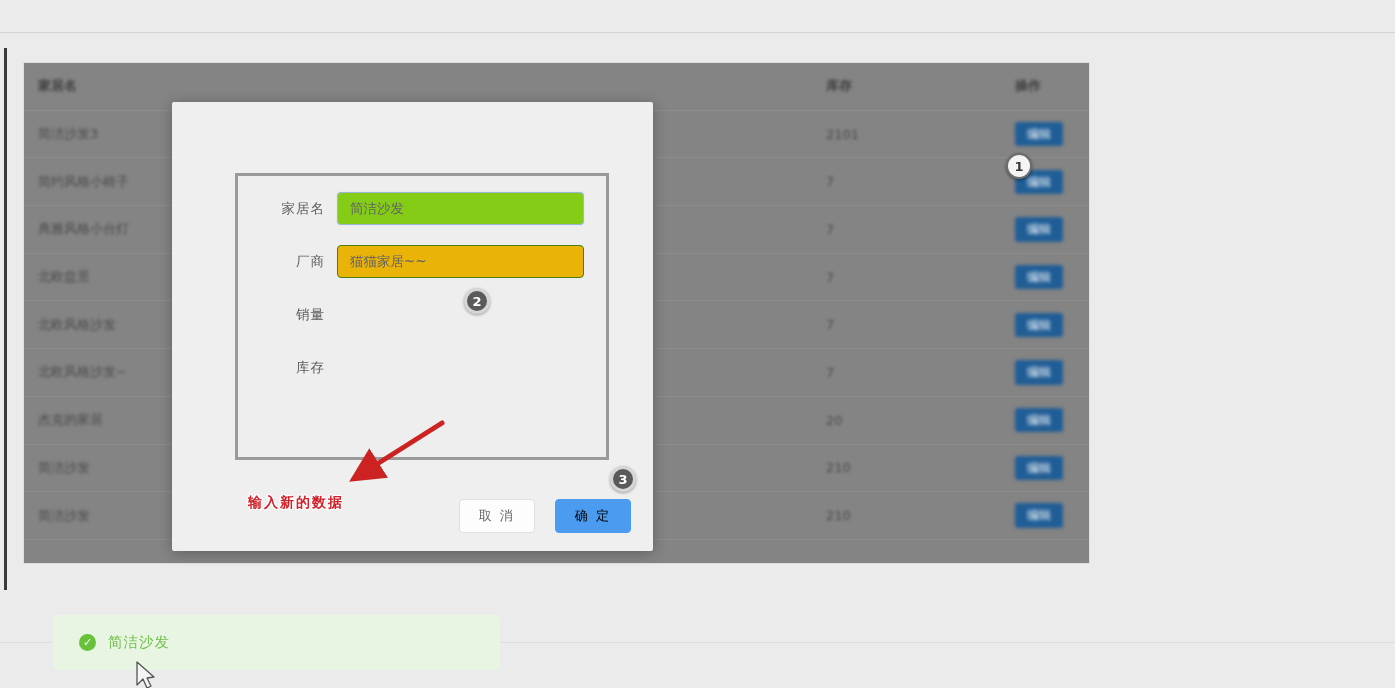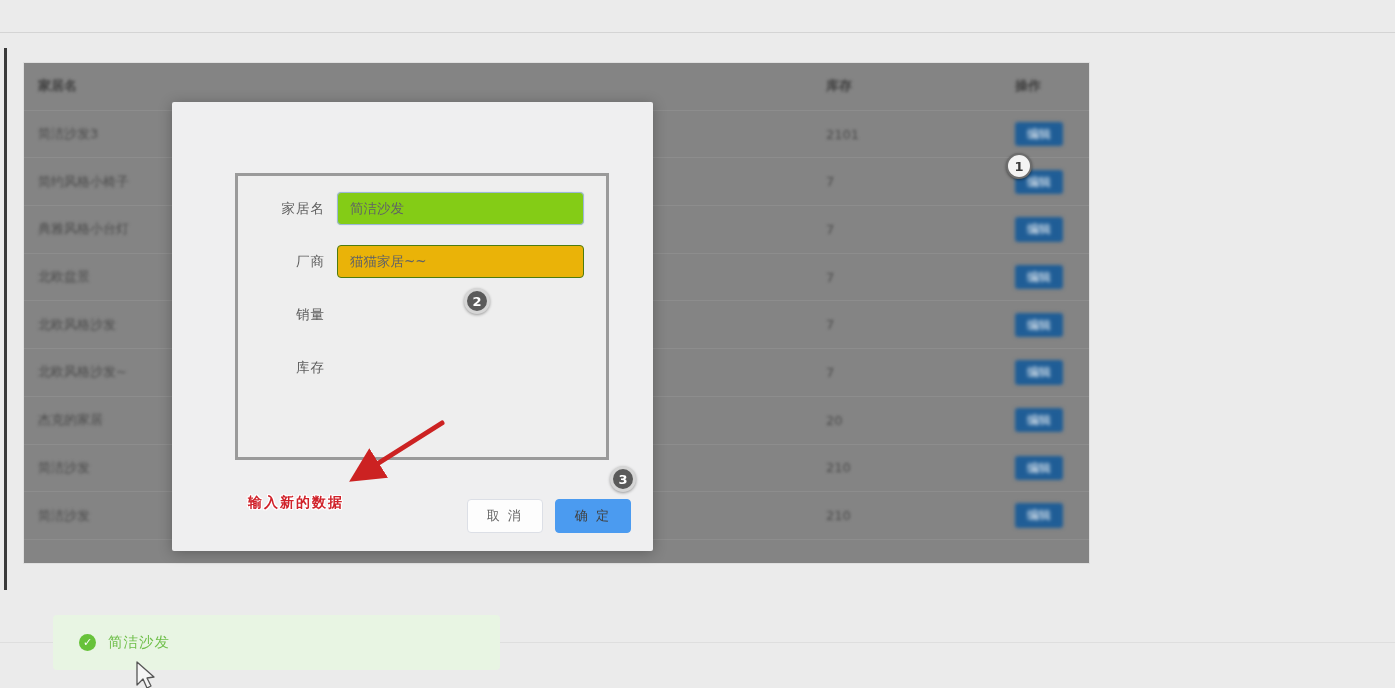--- a/index.html
+++ b/index.html
@@ -160,21 +160,22 @@
     font-family: "DejaVu Sans", "Liberation Sans", sans-serif;
   }
   .btn-cancel {
     background: #fdfdfd;
     border-color: #dcdfe6;
     color: #666666;
   }
   .btn-confirm {
     background: #4b9bf0;
     border-color: #4b9bf0;
-    color: #404040;
+    color: #000000;
+    margin-left: 8px;
   }
 
   
   .badge {
     position: absolute;
     width: 26px; height: 26px;
     border-radius: 50%;
     display: flex; align-items: center; justify-content: center;
     font-size: 13px;
     font-weight: bold;

